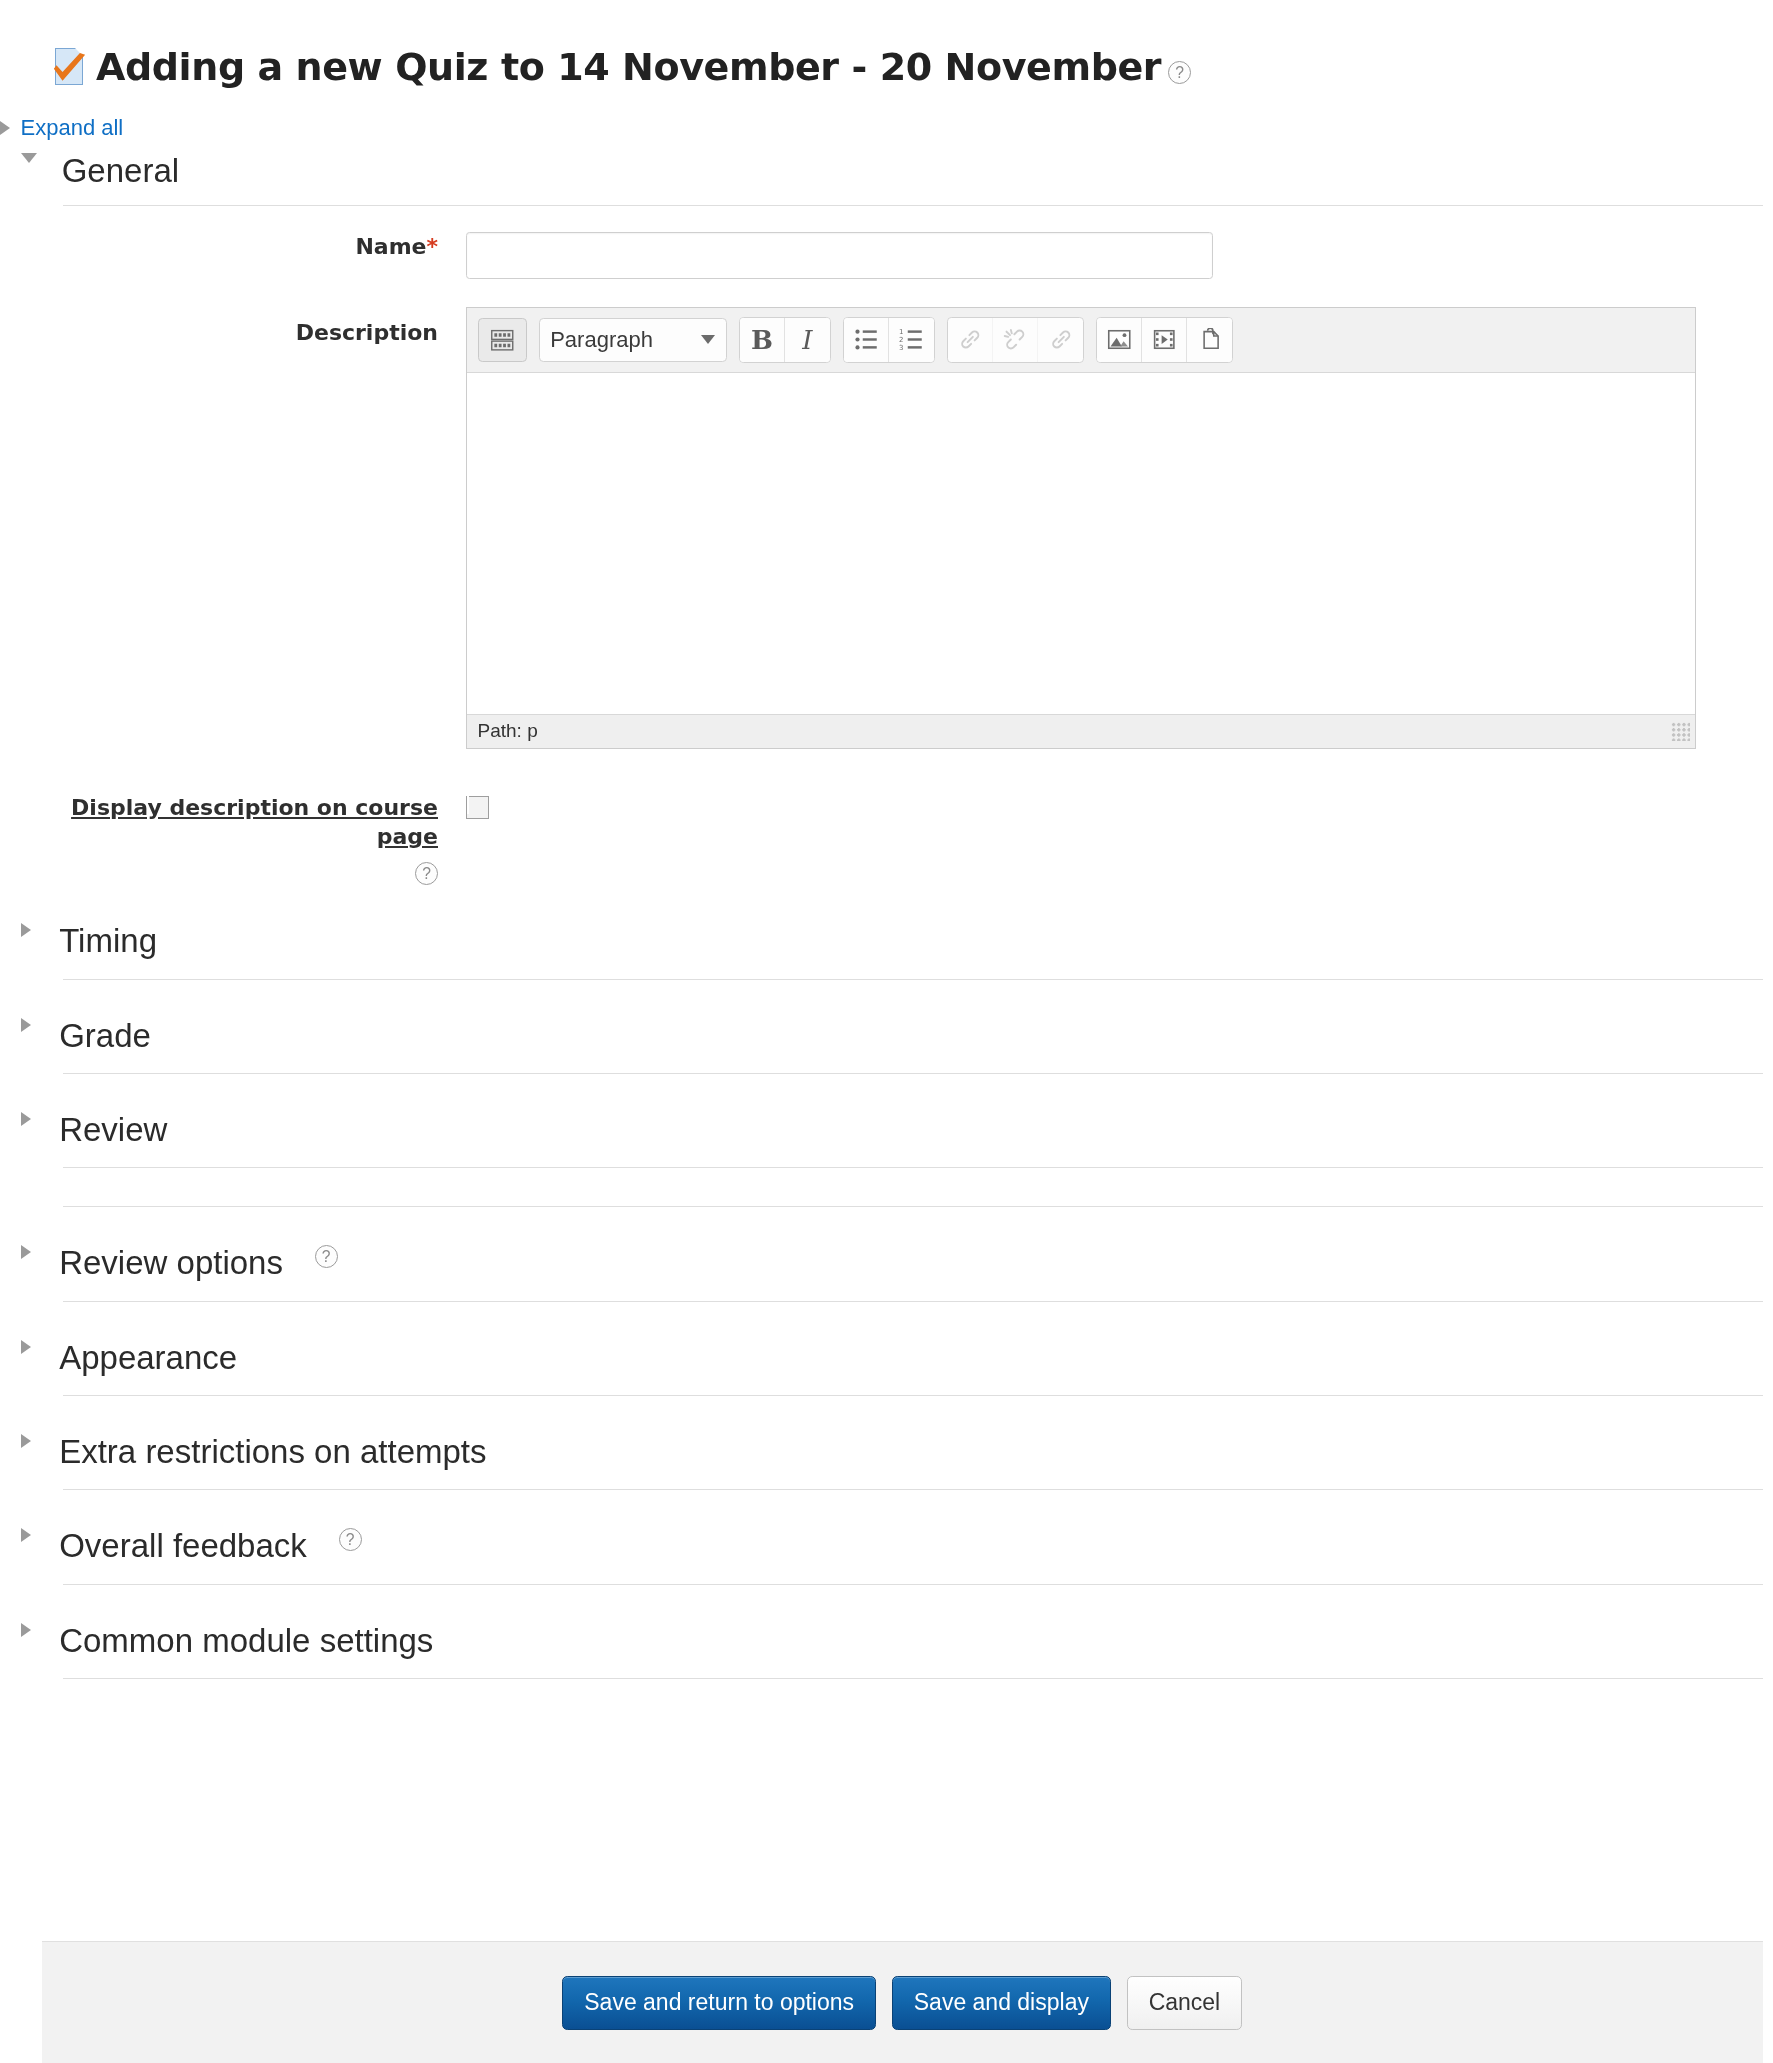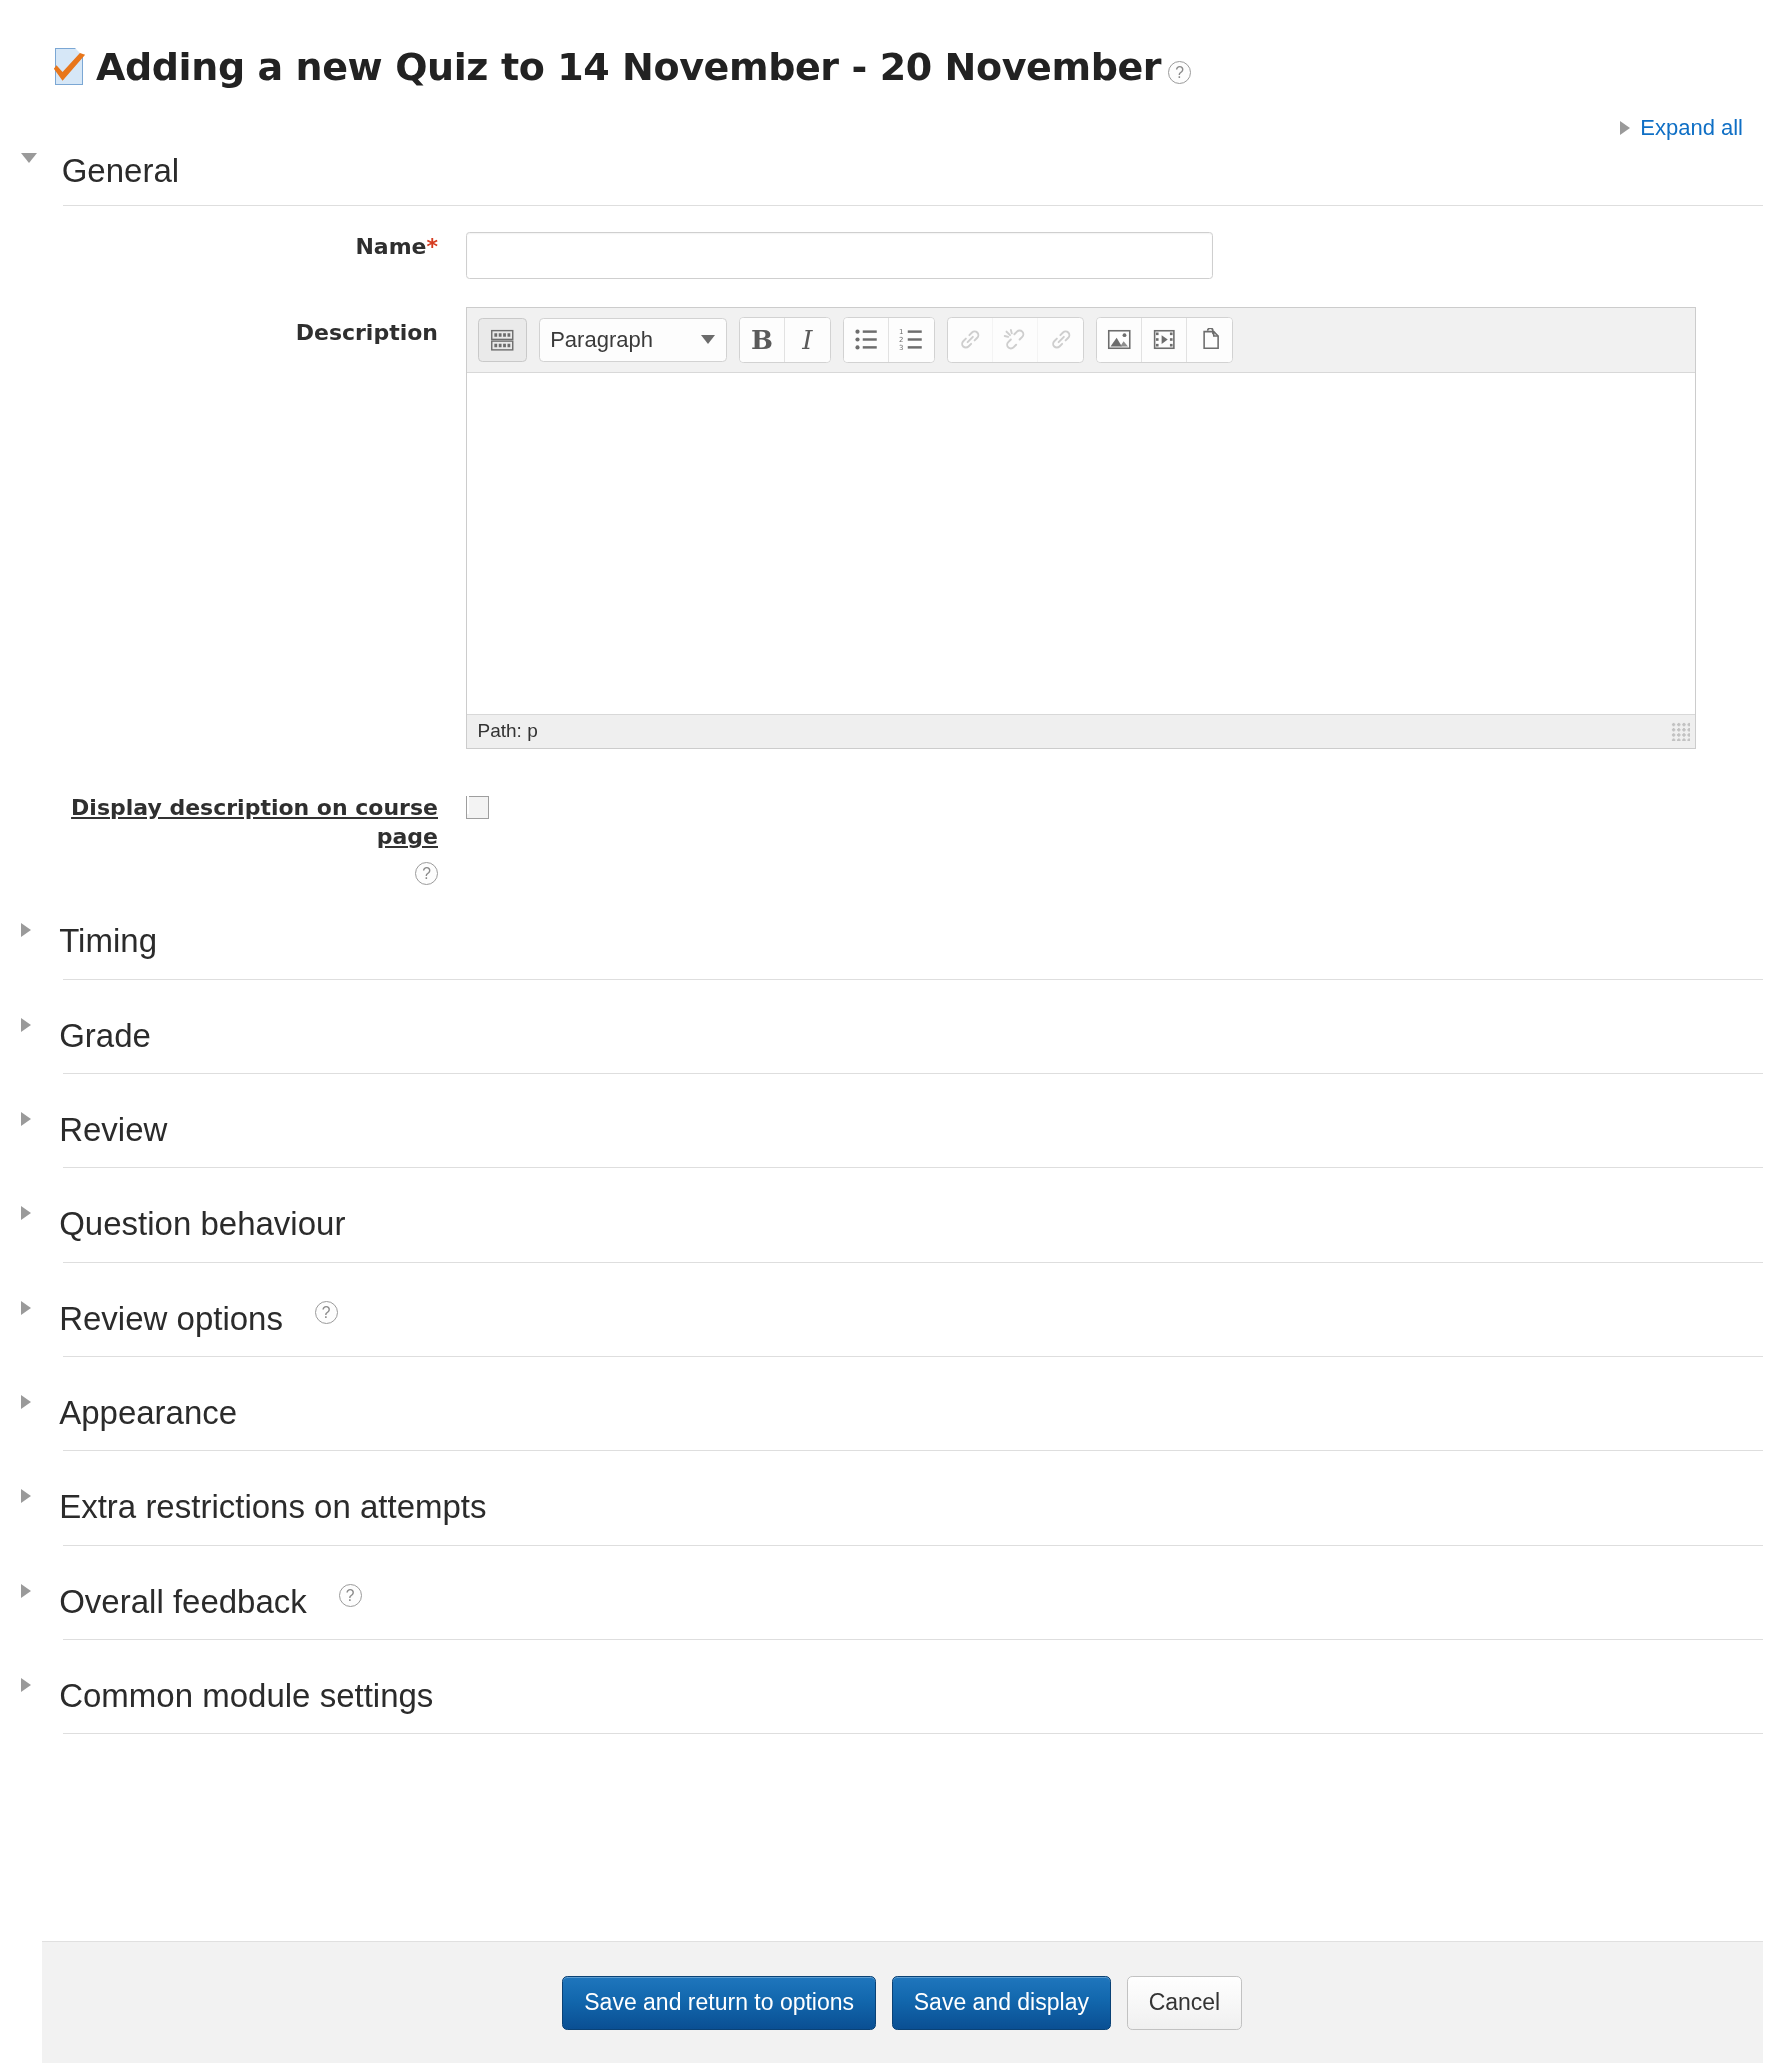--- a/index.html
+++ b/index.html
@@ -73,21 +73,21 @@
     font-weight: normal;
     box-sizing: border-box;
     vertical-align: middle;
     background: #fdfdfd;
   }
   .title-help { margin-left: 7px; position: relative; top: 5.2px; }
 
   
   .expand-all-row {
     display: flex;
-    justify-content: flex-end;
+    justify-content: flex-start;
     align-items: center;
     padding-right: 30px;
     margin-top: 21px;
     height: 26px;
   }
   .tri-right {
     width: 0; height: 0;
     border-top: 7.9px solid transparent;
     border-bottom: 7.9px solid transparent;
     border-left: 10.5px solid #9a9a9a;
@@ -545,24 +545,20 @@
       <div class="section-rule"></div>
     </div>
     <div class="section collapsed-section">
       <div class="section-head">
         <span class="tri-right" style="margin-right: 12.2px; margin-left: 0px;"></span>
         <span class="section-title">Review</span>
       </div>
       <div class="section-rule"></div>
     </div>
     <div class="section collapsed-section">
-      <div class="section-head">
-        <span class="tri-right" style="margin-right: 12.2px; margin-left: 0px;"></span>
-        <span class="section-title">Question behaviour</span>
-      </div>
       <div class="section-rule"></div>
     </div>
     <div class="section collapsed-section">
       <div class="section-head">
         <span class="tri-right" style="margin-right: 12.2px; margin-left: 0px;"></span>
         <span class="section-title">Review options</span>
         <span class="help-icon">?</span>
       </div>
       <div class="section-rule"></div>
     </div>

